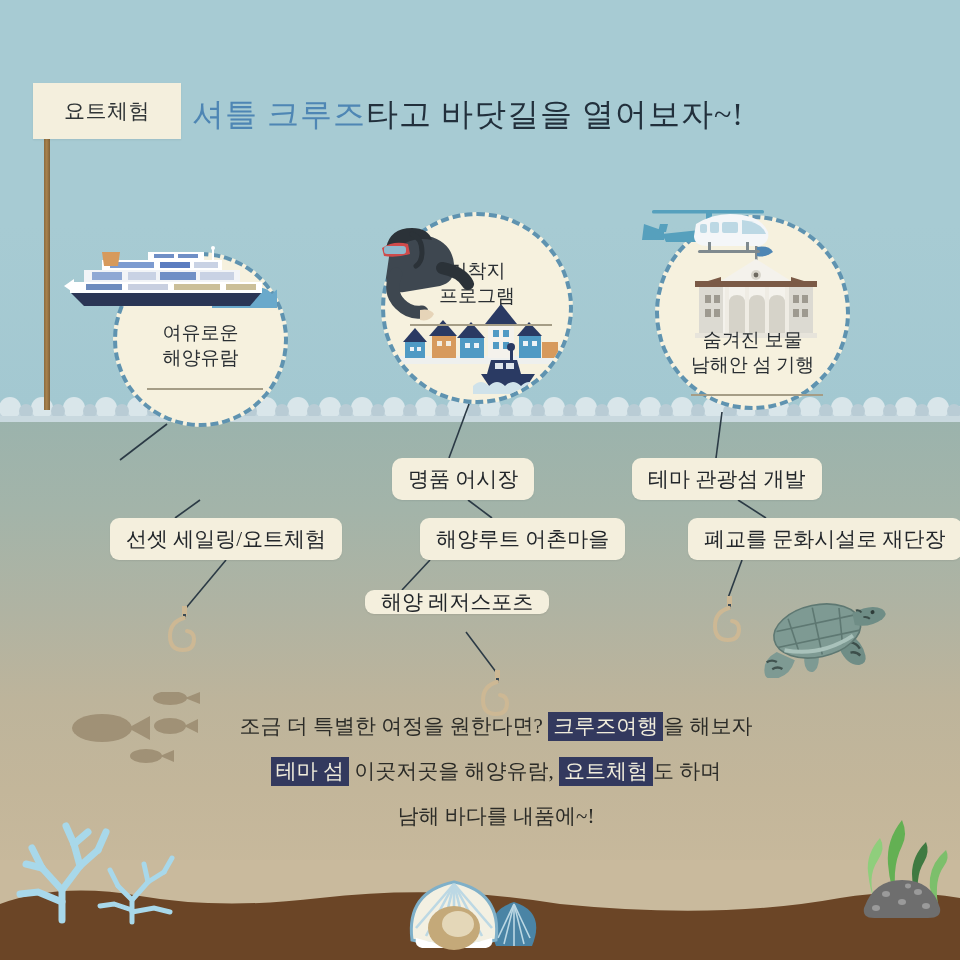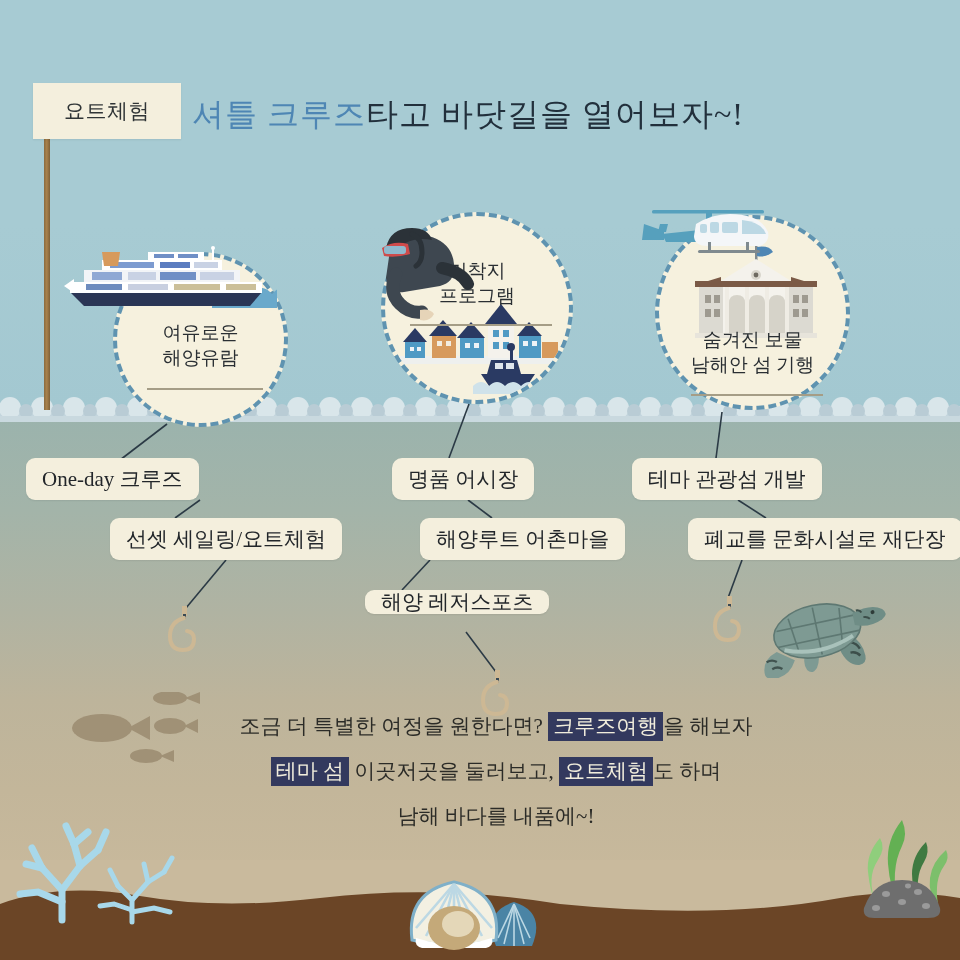--- a/index.html
+++ b/index.html
@@ -415,21 +415,20 @@
     <path d="M108 22 q20 2 24 14 l-24 0 Z" fill="#bcd8e4"></path>
     <rect x="88" y="24" width="16" height="11" rx="2" fill="#bcd8e4"></rect>
     <rect x="76" y="24" width="9" height="11" rx="2" fill="#bcd8e4"></rect>
     <rect x="66" y="26" width="7" height="9" rx="2" fill="#bcd8e4"></rect>
 
     <rect x="64" y="52" width="62" height="3" rx="1.5" fill="#7f8a8f"></rect>
     <rect x="74" y="44" width="3" height="9" fill="#7f8a8f"></rect>
     <rect x="112" y="44" width="3" height="9" fill="#7f8a8f"></rect>
   </svg>
 
-  <div class="tag" id="t1">One-day 크루즈</div>
   <div class="tag" id="t2">선셋 세일링/요트체험</div>
   <div class="tag" id="t3">명품 어시장</div>
   <div class="tag" id="t4">해양루트 어촌마을</div>
   <div class="tag" id="t5">해양 레저스포츠</div>
   <div class="tag" id="t6">테마 관광섬 개발</div>
   <div class="tag" id="t7">폐교를 문화시설로 재단장</div>
 
   <svg class="art" style="left:165px; top:600px; width:40px; height:52px; z-index:7;" viewBox="0 0 40 52">
     <rect x="17" y="6" width="5" height="10" fill="#cdb894"></rect>
     <rect x="18" y="14" width="3" height="5" fill="#3a4a55"></rect>
@@ -560,18 +559,18 @@
       <ellipse cx="30" cy="100" rx="4" ry="3"></ellipse>
       <ellipse cx="62" cy="78" rx="3" ry="2.4"></ellipse>
     </g>
   </svg>
 
   <div class="copy">
     <div class="copy-line">
       <span>조금 더 특별한 여정을 원한다면? </span><span class="hi">크루즈여행</span><span>을 해보자</span>
     </div>
     <div class="copy-line">
-      <span class="hi">테마 섬</span><span> 이곳저곳을 둘러보고, </span><span class="hi">요트체험</span><span>도 하며</span>
+      <span class="hi">테마 섬</span><span> 이곳저곳을 해양유람, </span><span class="hi">요트체험</span><span>도 하며</span>
     </div>
     <div class="copy-line">남해 바다를 내품에~!</div>
   </div>
 
 </div>
 
 </body></html>

